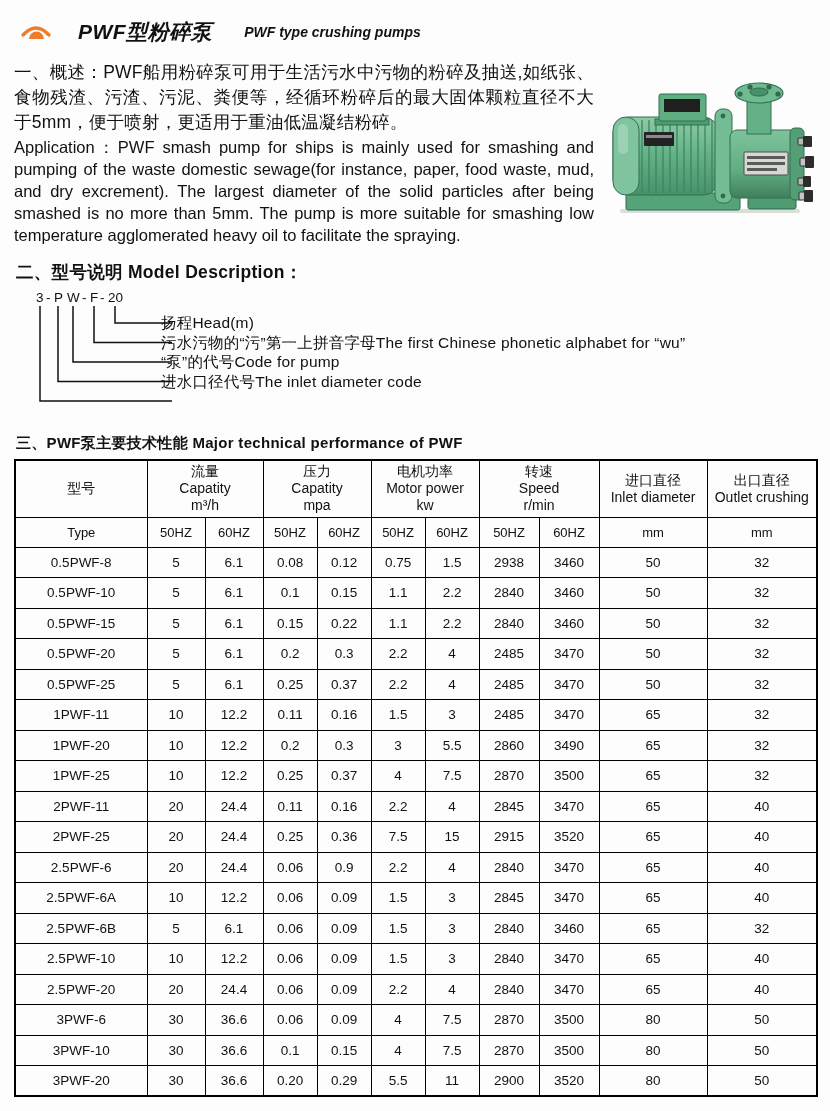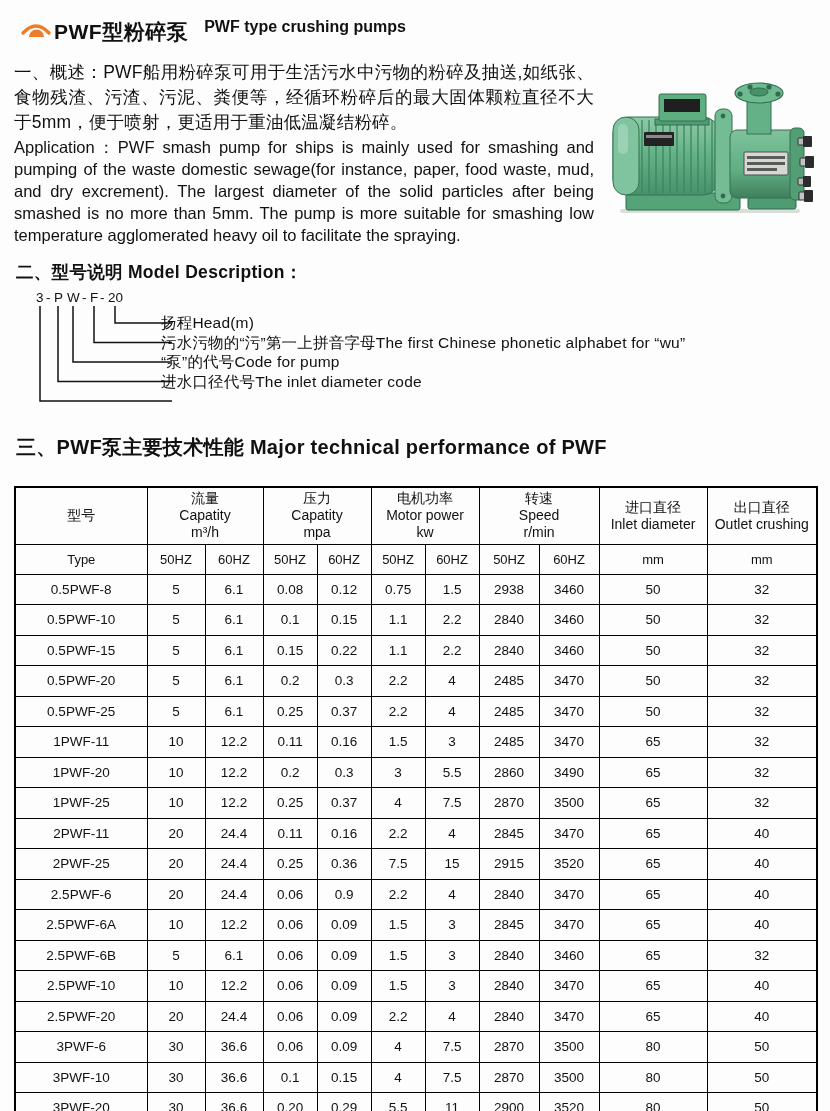--- a/index.html
+++ b/index.html
@@ -5,40 +5,40 @@
   * { margin:0; padding:0; box-sizing:border-box; }
   html,body { background:#fdfdfd; }
   body {
     width:830px; height:1111px; margin:0 auto;
     font-family:"Liberation Sans","DejaVu Sans",sans-serif;
     color:#111; overflow:hidden;
   }
   .page { padding:16px 14px 10px 14px; position:relative; }
 
   
-  .title-row { display:flex; align-items:flex-start; gap:2px; margin:2px 0 14px 6px; }
+  .title-row { display:flex; align-items:center; gap:26px; margin:2px 0 14px 6px;font-style:italic; }
   .logo { width:32px; height:24px; flex:0 0 auto; }
   .title-zh { font-size:21px; font-weight:bold; letter-spacing:.5px; }
-  .title-en { font-size:16px; font-weight:bold; margin-left:14px; }
+  .title-en { font-size:14px; font-weight:bold; margin-left:6px; }
 
   
   .overview { position:relative; }
   .pump-float { float:right; width:216px; height:136px; margin:20px 0 4px 6px; }
   .p-zh { font-size:17.5px; line-height:25px; text-align:justify; letter-spacing:.2px; }
   .p-en { font-size:16.5px; line-height:22px; text-align:justify; margin-top:1px; }
 
   
   .sec-heading { clear:both; font-size:17.5px; margin:14px 0 6px 2px; letter-spacing:.3px; }
   .diagram { position:relative; width:802px; height:128px; margin-left:8px; }
   .diagram svg.lines { position:absolute; left:0; top:0; }
   .diagram-labels { position:absolute; left:139px; top:23px; }
   .diagram-label { height:19.5px; line-height:19.5px; font-size:15.5px; white-space:nowrap; letter-spacing:.2px; }
 
   
-  .sec3-heading { font-size:20px; margin:16px 0 25px 2px; letter-spacing:.3px; }
+  .sec3-heading { font-size:15px; margin:16px 0 6px 2px; letter-spacing:.3px; }
   table.perf { border-collapse:collapse; width:802px; table-layout:fixed; }
   table.perf th, table.perf td {
     border:1px solid #000; text-align:center; vertical-align:middle;
     font-weight:normal; padding:0 2px;
   }
   table.perf { border:2px solid #000; }
   thead tr.h1 th { height:57px; font-size:14px; line-height:17px; }
   thead tr.h2 th { height:30px; font-size:13px; }
   tbody td { height:30.5px; font-size:13.5px; }
   .hz { letter-spacing:0; }

